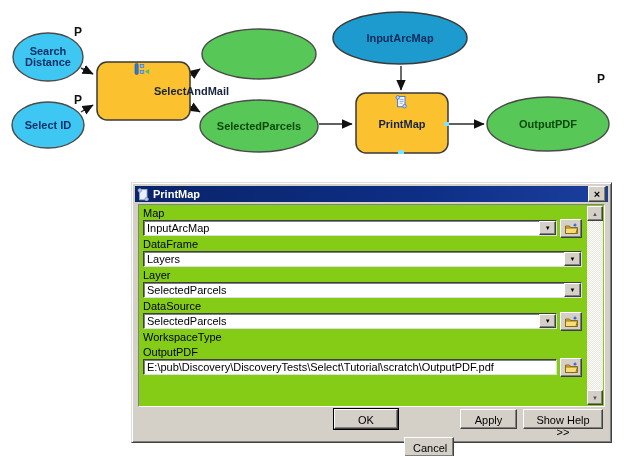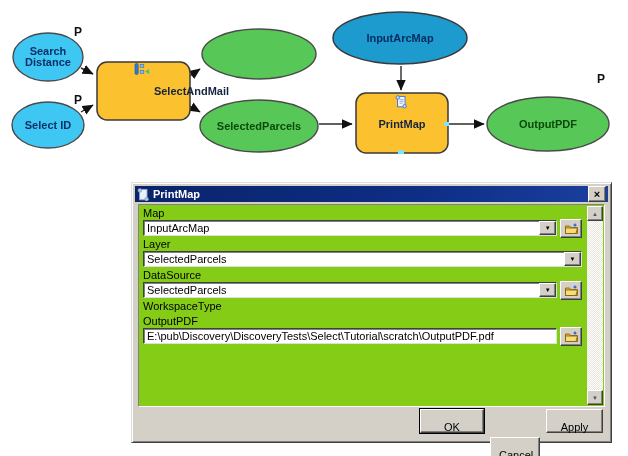--- a/index.html
+++ b/index.html
@@ -63,21 +63,21 @@
           display:flex;align-items:center;justify-content:center;}
   .sb-btn .glyph{font-size:6px;line-height:6px;color:#555;}
   .sb-up{top:0;}
   .sb-down{bottom:0;}
 
   .button-row{position:absolute;left:6px;right:8px;top:226px;height:20px;
               display:flex;justify-content:flex-end;gap:6px;}
   .win-btn{height:20px;background:#D4D0C8;font-family:"Liberation Sans",sans-serif;
            font-size:11px;color:#000;
            border:1px solid;border-color:#FFFFFF #404040 #404040 #FFFFFF;
-           box-shadow:inset -1px -1px 0 #808080;padding:11px 8px;}
+           box-shadow:inset -1px -1px 0 #808080;padding:4px 8px;}
   .win-btn.default{box-shadow:inset -1px -1px 0 #808080,0 0 0 1px #000;}
   .btn-ok{width:64px;}
   .btn-cancel{width:50px;margin-top:28px;}
   .btn-apply{width:57px;}
   .btn-help{width:80px;}
 </style>
 </head>
 <body>
 
 <div class="diagram-wrap">
@@ -167,20 +167,31 @@
           <button class="browse-btn">
             <svg width="15" height="12" viewBox="0 0 15 12">
               <path d="M1.5,3 h4 l1.3,1.6 H13.5 V10.5 H1.5 Z" fill="#E8B93C" stroke="#7A5C00" stroke-width="0.8"></path>
               <path d="M1.5,5 h12 l-1.6,5.5 H1.5 Z" fill="#F8DC77" stroke="#7A5C00" stroke-width="0.8"></path>
               <path d="M11,0.6 v3 M9.5,2.1 h3" stroke="#2255DD" stroke-width="1.1"></path>
             </svg>
           </button>
         </div>
       </div>
 
+      <div class="field">
+        <div class="field-label">DataFrame</div>
+        <div class="control-row">
+          <div class="combo full">
+            <span class="combo-value">Layers</span>
+            <span class="drop-btn">
+                <span class="glyph">▼</span>
+              </span>
+          </div>
+        </div>
+      </div>
 
       <div class="field">
         <div class="field-label">Layer</div>
         <div class="control-row">
           <div class="combo full">
             <span class="combo-value">SelectedParcels</span>
             <span class="drop-btn">
                 <span class="glyph">▼</span>
               </span>
           </div>
@@ -235,14 +246,15 @@
       <div class="sb-btn sb-down">
         <span class="glyph">▼</span>
       </div>
     </div>
   </div>
 
   <div class="button-row">
     <button class="win-btn default btn-ok">OK</button>
     <button class="win-btn btn-cancel">Cancel</button>
     <button class="win-btn btn-apply">Apply</button>
+    <button class="win-btn btn-help">Show Help &gt;&gt;</button>
   </div>
 </div>
 
 </body></html>

